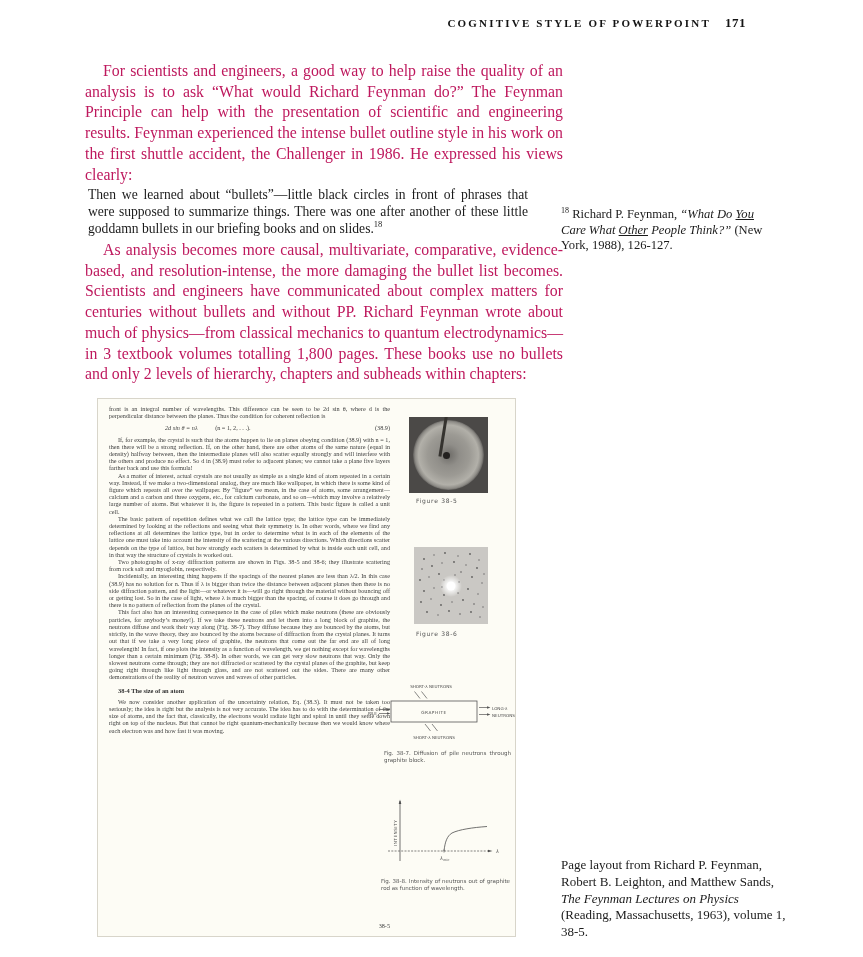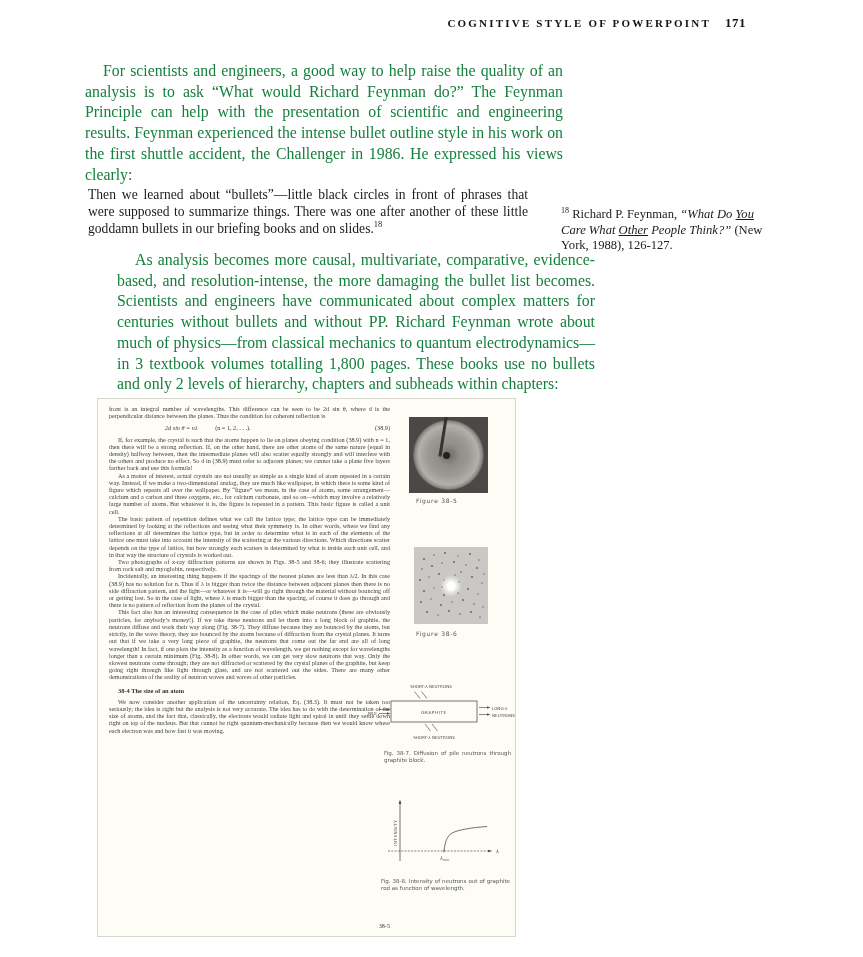--- a/index.html
+++ b/index.html
@@ -12,25 +12,25 @@
     position:absolute; top:15px; left:0; width:746px; text-align:right;
     font-size:11px; font-weight:bold; letter-spacing:2.2px; color:#141414;
     font-family:"Liberation Serif", serif;
   }
   .runhead .folio { font-size:13px; letter-spacing:0.5px; margin-left:14px; font-weight:bold; }
 
   
   .bodypara {
     position:absolute; left:85px; width:478px;
     font-size:15.8px; line-height:20.7px; text-align:justify;
-    color:#15803d;
+    color:#be185d;
   }
   .bodypara { text-indent:18px; margin:0; }
   .p1 { top:61px; }
-  .p2 { top:250px;margin-left:32px; }
+  .p2 { top:240px; }
 
   
   .quote {
     position:absolute; left:88px; top:187px; width:440px;
     font-size:13.6px; line-height:16.8px; text-align:justify; margin:0;
   }
   .quote sup { font-size:8.5px; line-height:0; }
 
   
   .sidenote {
@@ -239,14 +239,15 @@
       <text x="112" y="58" font-size="5" font-style="italic">λ</text>
       <text transform="translate(12.5,51) rotate(-90)" font-size="4.2" letter-spacing="0.5">INTENSITY</text>
       <path d="M 60 56 C 61 47, 63 41, 68 38 C 75 34.5, 89 32.5, 103 31.5" fill="none" stroke="#4e4e4e" stroke-width="0.8"></path>
       <line x1="60" y1="54.5" x2="60" y2="57.5" stroke="#4e4e4e" stroke-width="0.7"></line>
       <text x="56" y="65" font-size="5" font-style="italic"><tspan>λ</tspan><tspan font-size="3.4" dy="1.4">min</tspan></text>
     </svg>
     <div class="figcap figcap388">Fig. 38-8.  Intensity of neutrons out of graphite rod as function of wavelength.</div>
 
   </div>
 
+  <div class="figsource"><span>Page layout from Richard P. Feynman, Robert B. Leighton, and Matthew Sands, </span><span class="it">The Feynman Lectures on Physics</span><span> (Reading, Massachusetts, 1963), volume 1, 38-5.</span></div>
 
 </div>
 
 </body></html>

